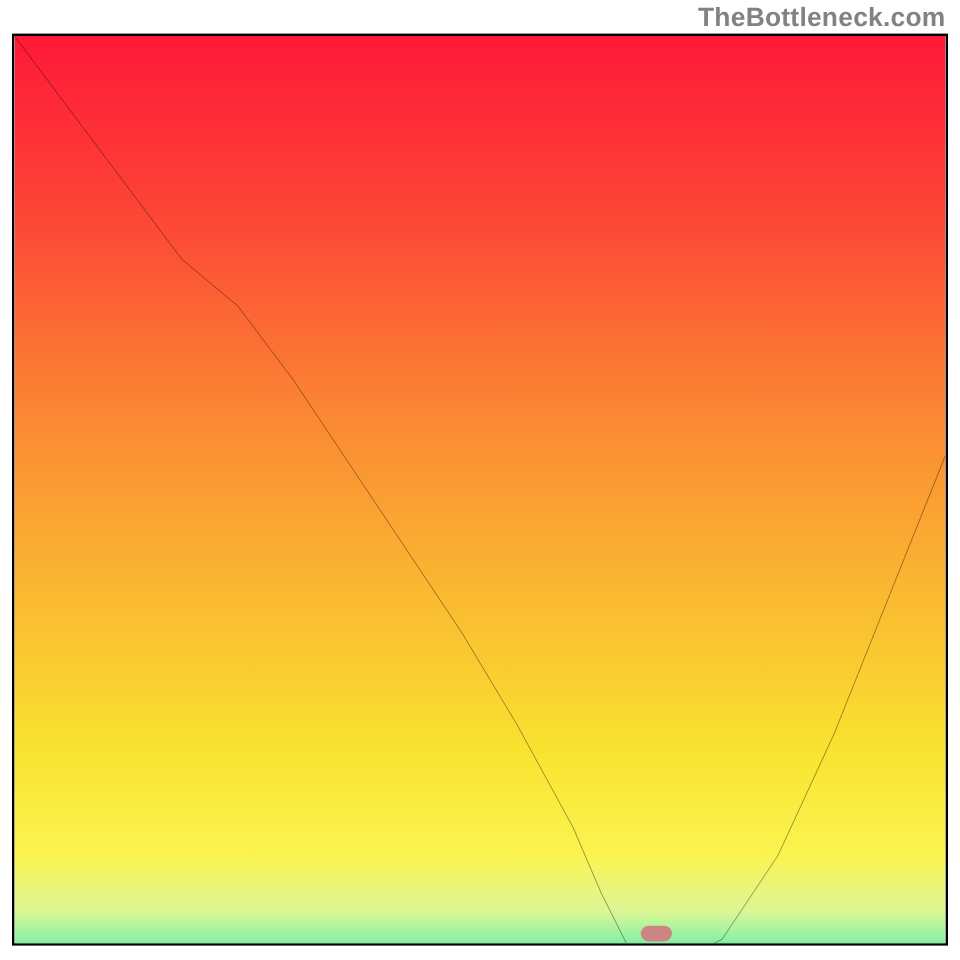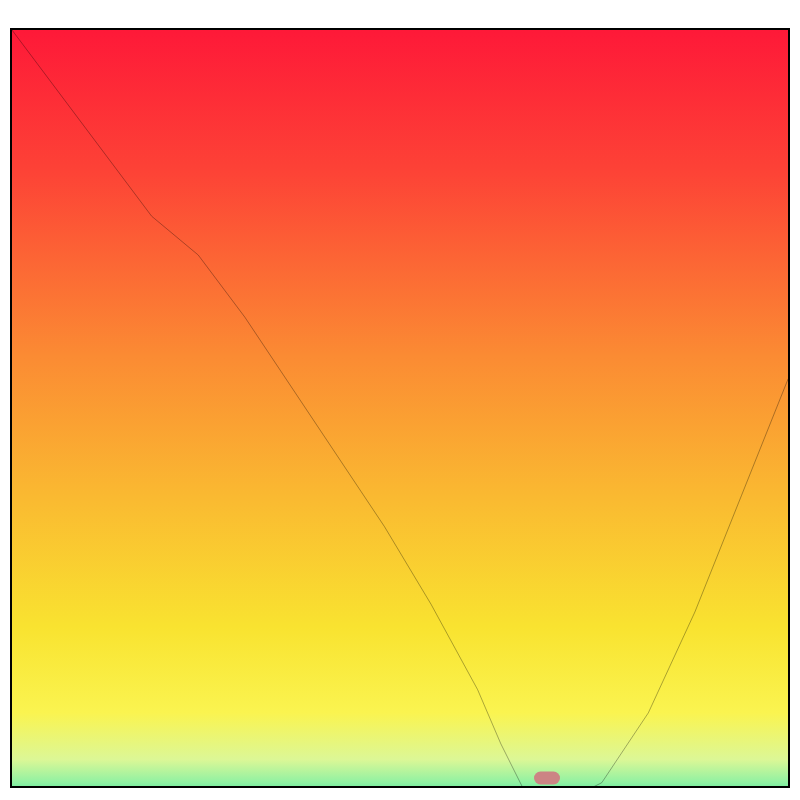--- a/index.html
+++ b/index.html
@@ -49,20 +49,21 @@
     height: 13px;
     border-radius: 7px;
     background: #cc8484;
     transform: translate(-50%, -50%);
   }
 </style>
 </head>
 <body>
 <div class="container">
 
+  <div class="watermark">TheBottleneck.com</div>
 
   <div class="plot">
 
     <svg class="gradient" viewBox="0 0 100 100" preserveAspectRatio="none">
       <defs>
         <linearGradient id="bg" x1="0" y1="0" x2="0" y2="1">
           <stop id="g0" offset="0%" stop-color="#fe1938"></stop>
           <stop id="g1" offset="18%" stop-color="#fd4236"></stop>
           <stop id="g2" offset="42%" stop-color="#fb8b33"></stop>
           <stop id="g3" offset="60%" stop-color="#fab931"></stop>

